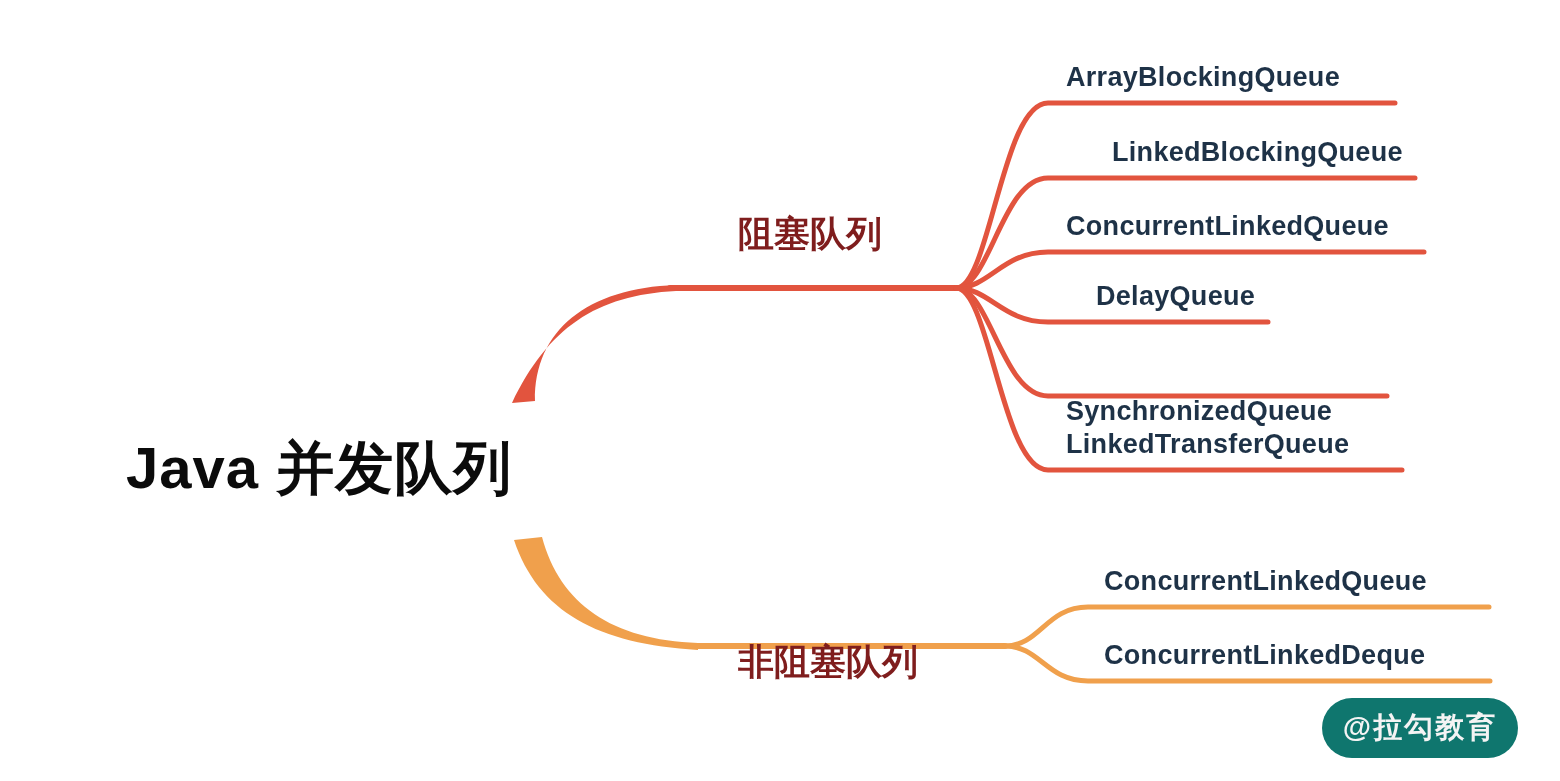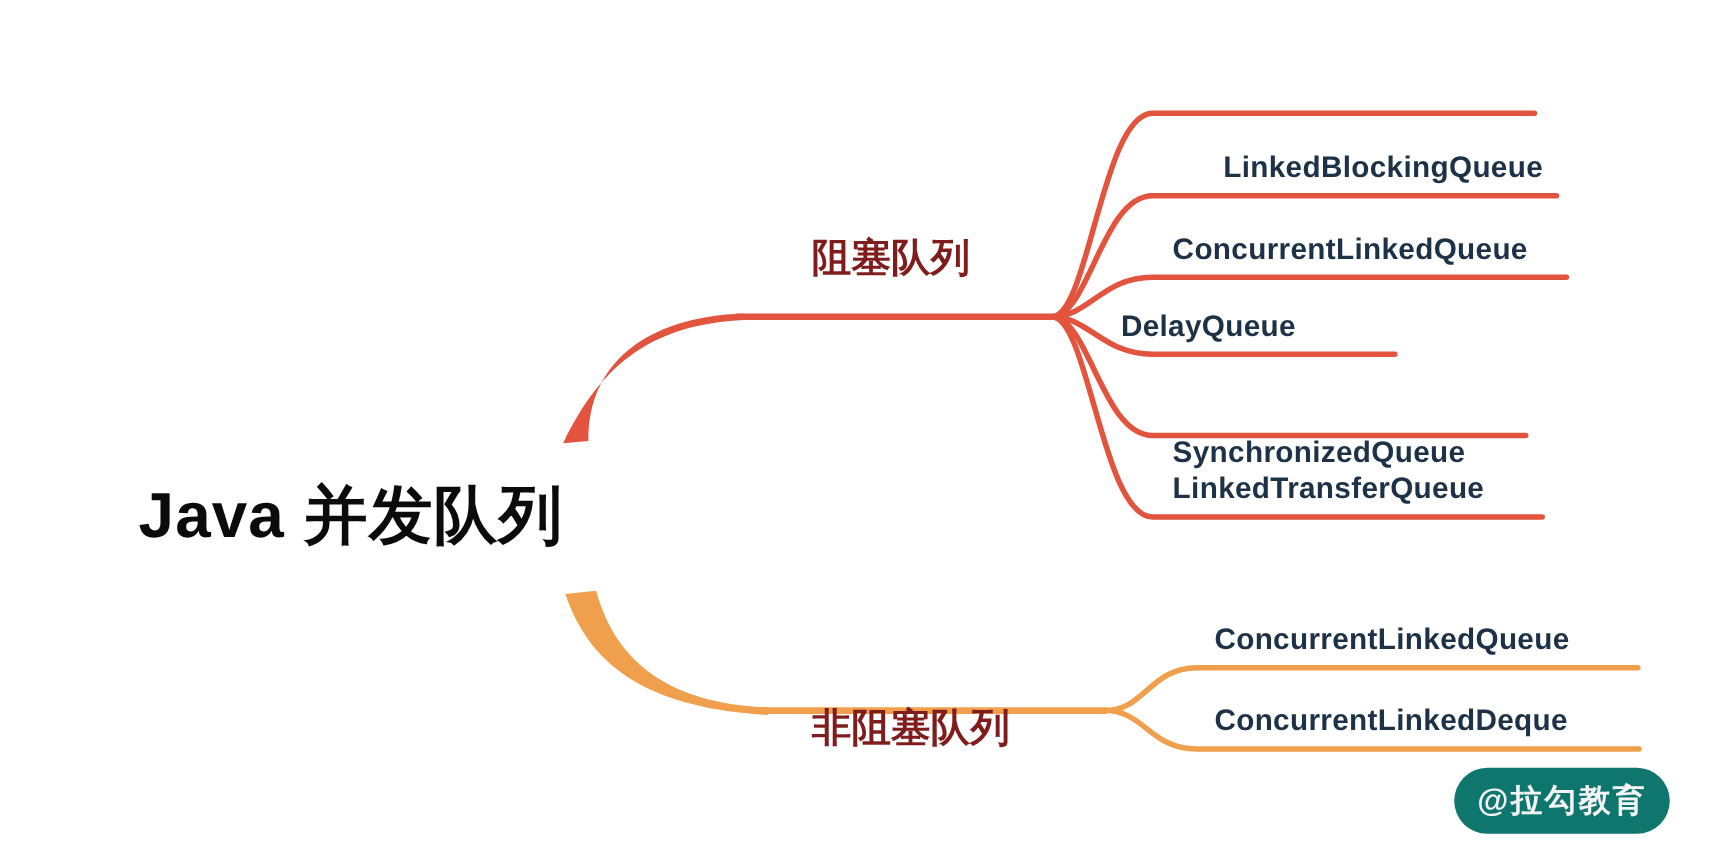--- a/index.html
+++ b/index.html
@@ -47,21 +47,21 @@
     color: #1e3247;
     letter-spacing: 0.3px;
     white-space: nowrap;
     height: 36px;
     line-height: 36px;
   }
   
   .leaf-r0 { left: 1066px; top: 59px;  }
   .leaf-r1 { left: 1112px; top: 134px; }
   .leaf-r2 { left: 1066px; top: 208px; }
-  .leaf-r3 { left: 1019px; top: 278px; }
+  .leaf-r3 { left: 1096px; top: 278px; }
   .leaf-r4 { left: 1066px; top: 352px; margin-top: 41px; }
   .leaf-r5 { left: 1066px; top: 426px; }
   
   .leaf-o0 { left: 1104px; top: 563px; }
   .leaf-o1 { left: 1104px; top: 637px; }
   .watermark {
     position: absolute;
     left: 1322px;
     top: 698px;
     width: 196px;
@@ -104,20 +104,21 @@
 
     <path fill="none" stroke-width="5" stroke-linecap="round" d="M 1005 646 C 1040 646 1046 607 1088 607 L 1489 607" stroke="#F0A04C"></path>
     <path fill="none" stroke-width="5" stroke-linecap="round" d="M 1005 646 C 1040 646 1046 681 1088 681 L 1490 681" stroke="#F0A04C"></path>
   </svg>
 
   <div class="root-label">Java 并发队列</div>
 
   <div class="branch-label blocking">阻塞队列</div>
   <div class="branch-label nonblocking">非阻塞队列</div>
 
+  <div class="leaf-label leaf-r0">ArrayBlockingQueue</div>
   <div class="leaf-label leaf-r1">LinkedBlockingQueue</div>
   <div class="leaf-label leaf-r2">ConcurrentLinkedQueue</div>
   <div class="leaf-label leaf-r3">DelayQueue</div>
   <div class="leaf-label leaf-r4">SynchronizedQueue</div>
   <div class="leaf-label leaf-o0">ConcurrentLinkedQueue</div>
 
   <div class="leaf-label leaf-r5">LinkedTransferQueue</div>
   <div class="leaf-label leaf-o1">ConcurrentLinkedDeque</div>
 
   <div class="watermark">

